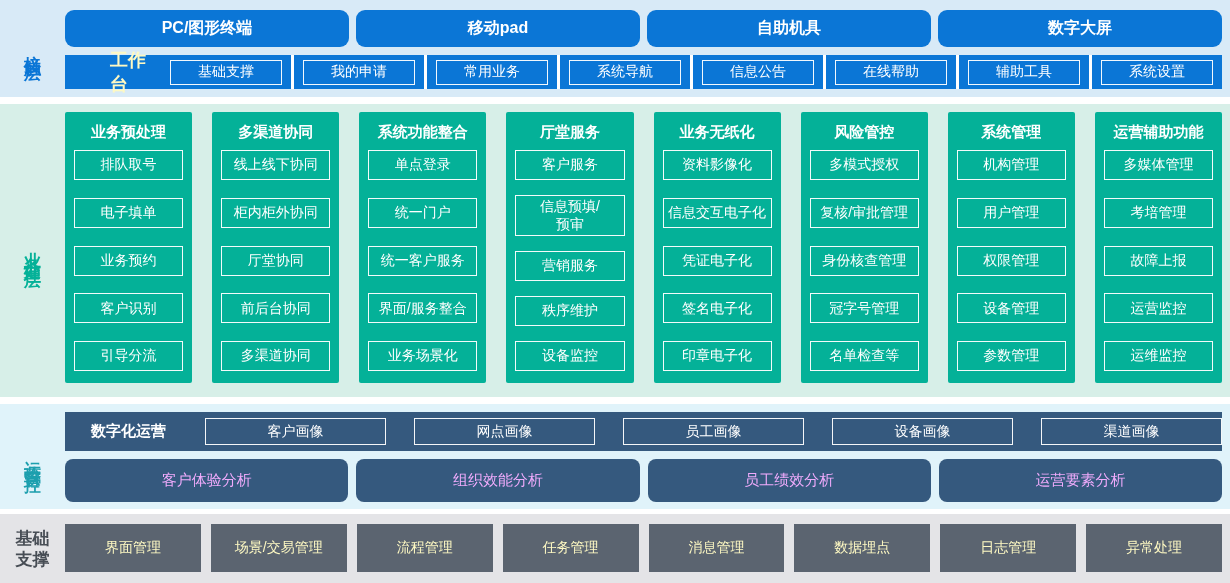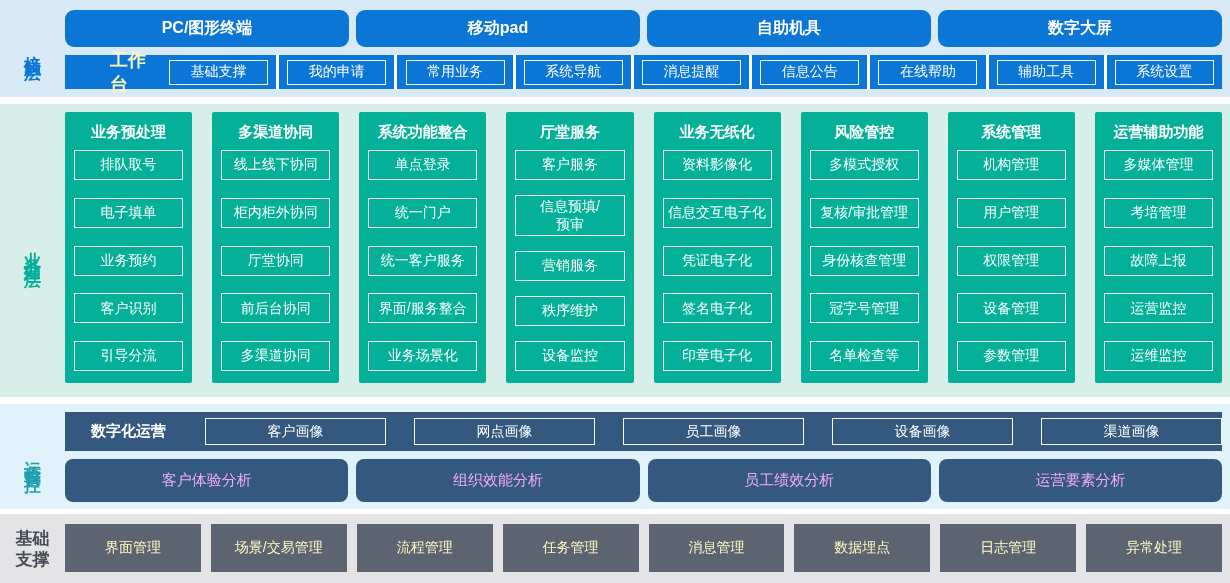--- a/index.html
+++ b/index.html
@@ -105,23 +105,20 @@
           </div>
 
           <div class="wb-cell">
             <div class="wb-btn">常用业务</div>
           </div>
 
           <div class="wb-cell">
             <div class="wb-btn">系统导航</div>
           </div>
 
-          <div class="wb-cell">
-            <div class="wb-btn">消息提醒</div>
-          </div>
 
           <div class="wb-cell">
             <div class="wb-btn">信息公告</div>
           </div>
 
           <div class="wb-cell">
             <div class="wb-btn">在线帮助</div>
           </div>
 
           <div class="wb-cell">

